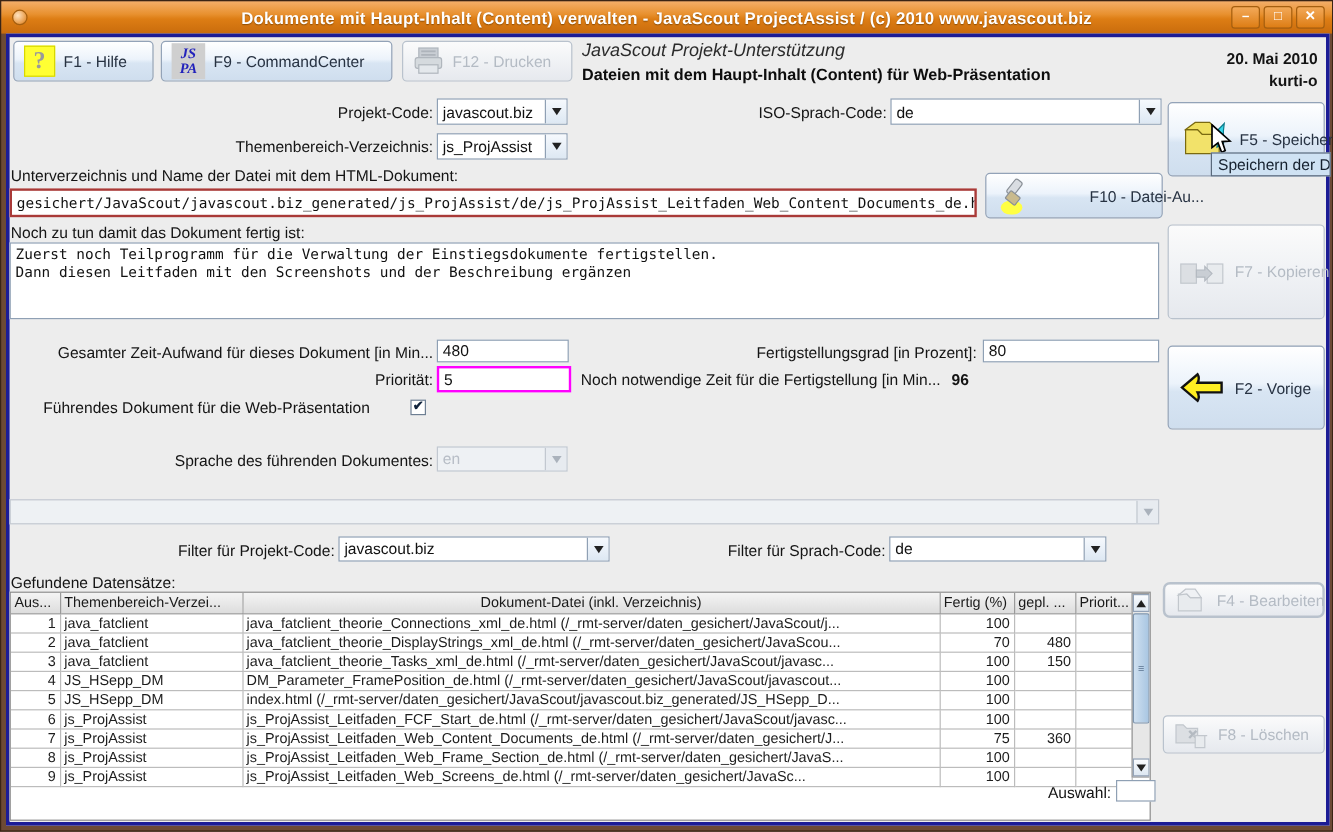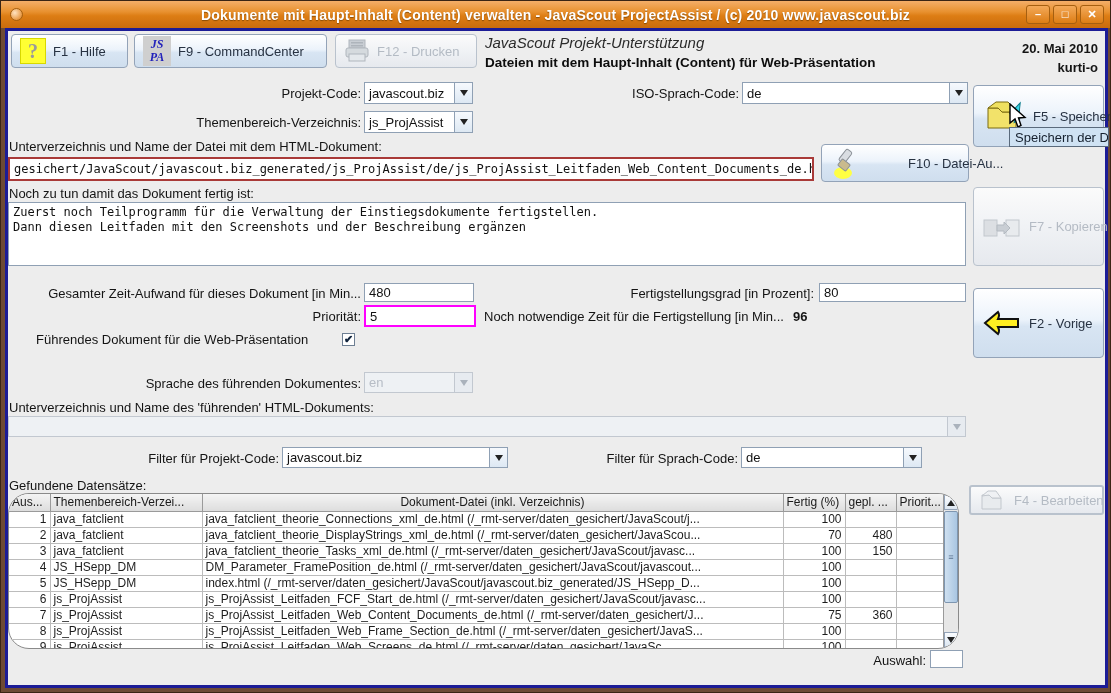--- a/index.html
+++ b/index.html
@@ -238,21 +238,20 @@
     <div class="abs checkbox" style="left:334px; top:302px;">✔</div>
     <div class="abs lbl r" style="left:100px; top:345px; width:253px;">Sprache des führenden Dokumentes:</div>
     <div class="abs combo disabled" style="left:356px; top:341px; width:109px; height:21px;">
       <span class="cval">en</span>
       <span class="carrow">
           <span class="tri-down"></span>
         </span>
     </div>
 
 
-    <div class="abs lbl" style="left:1px; top:369px;">Unterverzeichnis und Name des 'führenden' HTML-Dokuments:</div>
     <div class="abs combo disabled" style="left:0px; top:385px; width:958px; height:21px;">
       <span class="cval"></span>
       <span class="carrow">
           <span class="tri-down"></span>
         </span>
     </div>
 
     <div class="abs lbl r" style="left:60px; top:420px; width:211px;">Filter für Projekt-Code:</div>
     <div class="abs combo" style="left:274px; top:416px; width:226px; height:21px;">
       <span class="cval">javascout.biz</span>
@@ -263,21 +262,21 @@
     <div class="abs lbl r" style="left:560px; top:420px; width:170px;">Filter für Sprach-Code:</div>
     <div class="abs combo" style="left:733px; top:416px; width:181px; height:21px;">
       <span class="cval">de</span>
       <span class="carrow">
           <span class="tri-down"></span>
         </span>
     </div>
 
     <div class="abs lbl" style="left:1px; top:447px;">Gefundene Datensätze:</div>
 
-    <div class="abs tablewrap" style="left:0px; top:462px; width:951px; height:156px;border-radius:21px;">
+    <div class="abs tablewrap" style="left:0px; top:462px; width:951px; height:191px;">
       <table class="grid">
         <colgroup>
           <col style="width:41px">
             <col style="width:152px">
             <col style="width:581px">
           <col style="width:62px">
             <col style="width:51px">
             <col style="width:47px">
         </colgroup>
         <thead>
@@ -372,27 +371,37 @@
           </div>
         <div class="sc-thumb" style="top:16px; height:92px;">
           <span class="grip">≡</span>
         </div>
         <div class="sc-btn" style="bottom:0;">
             <span class="tri-down"></span>
           </div>
       </div>
     </div>
 
-    <div class="abs btn disabled green-border" style="left:961px; top:454px; width:135px; height:30px;">
+    <div class="abs btn disabled green-border" style="left:961px; top:454px; width:135px; height:30px;border-radius:6px;">
       <span class="icon-box">
         <svg width="28" height="24" viewBox="0 0 28 24">
           <path d="M3 8 L3 21 L22 21 L22 10 L13 10 L10 7 L3 7 Z" fill="#e8ebee" stroke="#c2c7cd"></path>
           <path d="M3 8 L9 3 L17 3 L22 10 L13 10 L10 7 Z" fill="#eff1f4" stroke="#c2c7cd"></path>
         </svg>
       </span>
       <span class="blabel">F4 - Bearbeiten</span>
     </div>
+    <div class="abs btn disabled" style="left:961px; top:565px; width:135px; height:32px;">
+      <span class="icon-box">
+        <svg width="30" height="26" viewBox="0 0 30 26">
+          <path d="M2 6 L2 20 L20 20 L20 8 L11 8 L8 5 L2 5 Z" fill="#dcdfe3" stroke="#c2c7cd"></path>
+          <path d="M13 10 L19 16 M19 10 L13 16" stroke="#b4bac1" stroke-width="2"></path>
+          <path d="M18 14 L18 24 L26 24 L26 14 Z M16 14 L28 14" fill="#e8ebee" stroke="#c2c7cd"></path>
+        </svg>
+      </span>
+      <span class="blabel">F8 - Löschen</span>
+    </div>
 
     <div class="abs lbl r" style="left:830px; top:622px; width:88px;">Auswahl:</div>
     <div class="abs tfield" style="left:922px; top:619px; width:33px; height:18px;"></div>
 
   </div>
 </div>
 
 </body></html>

